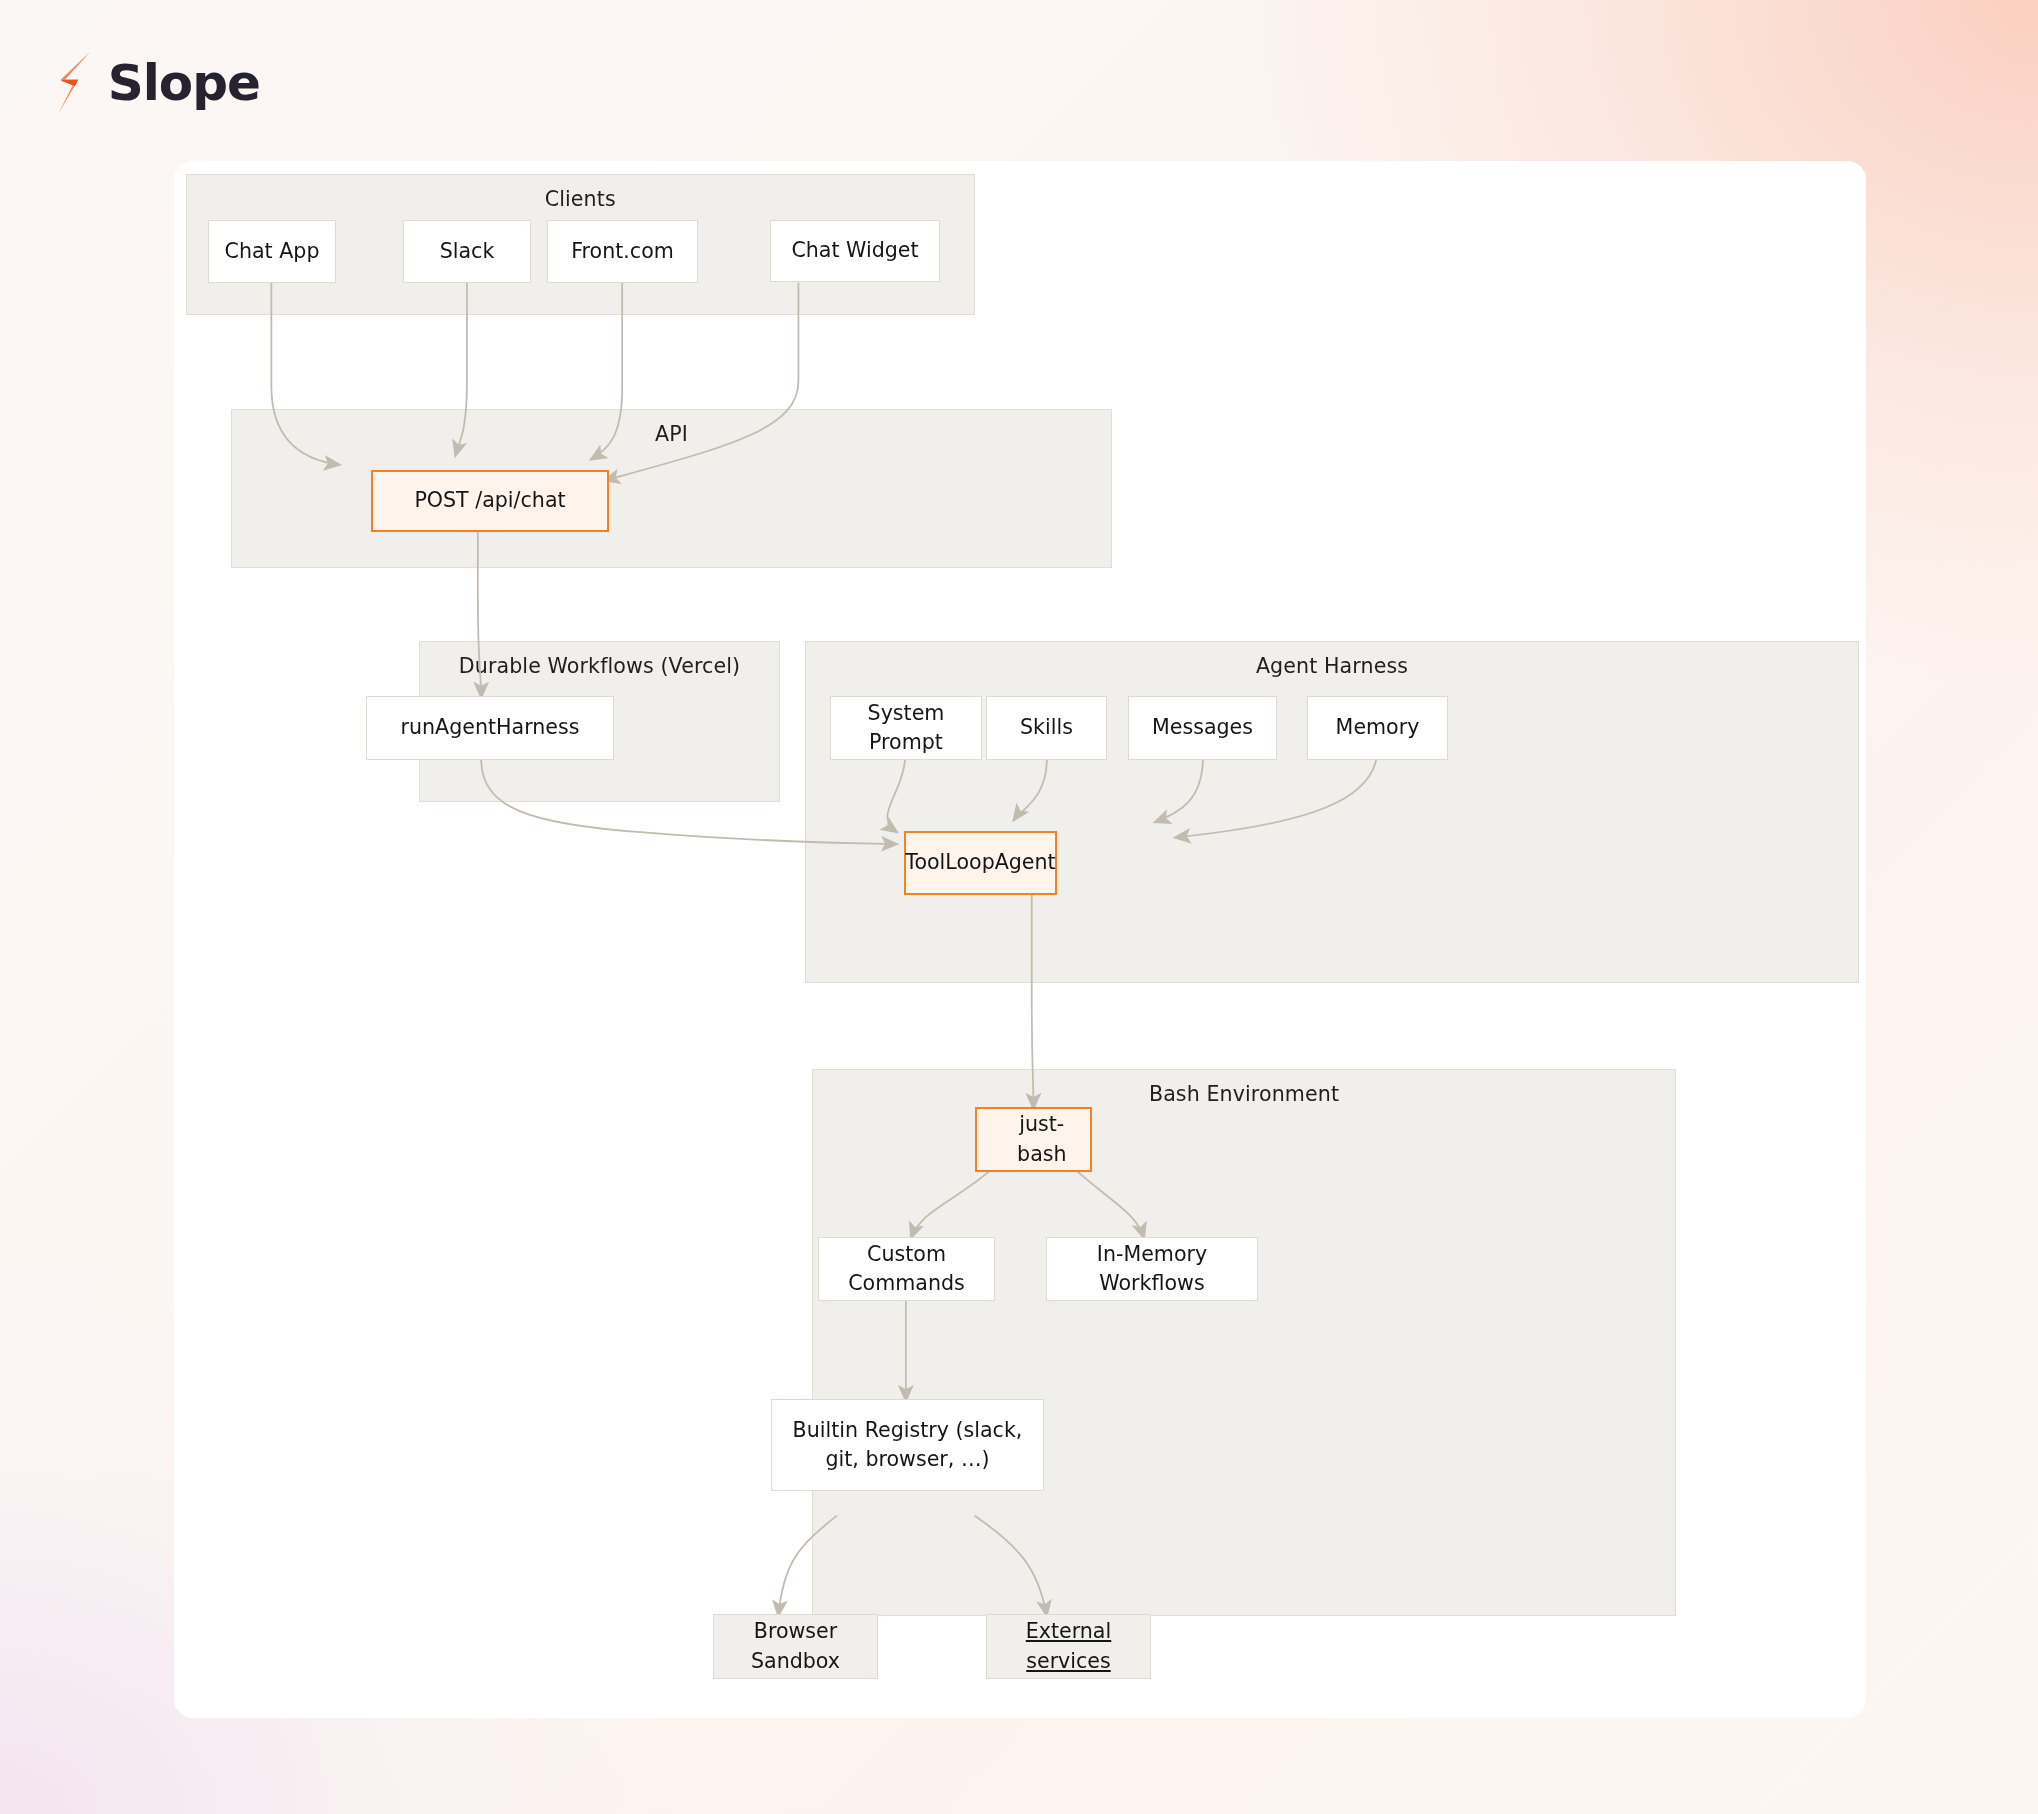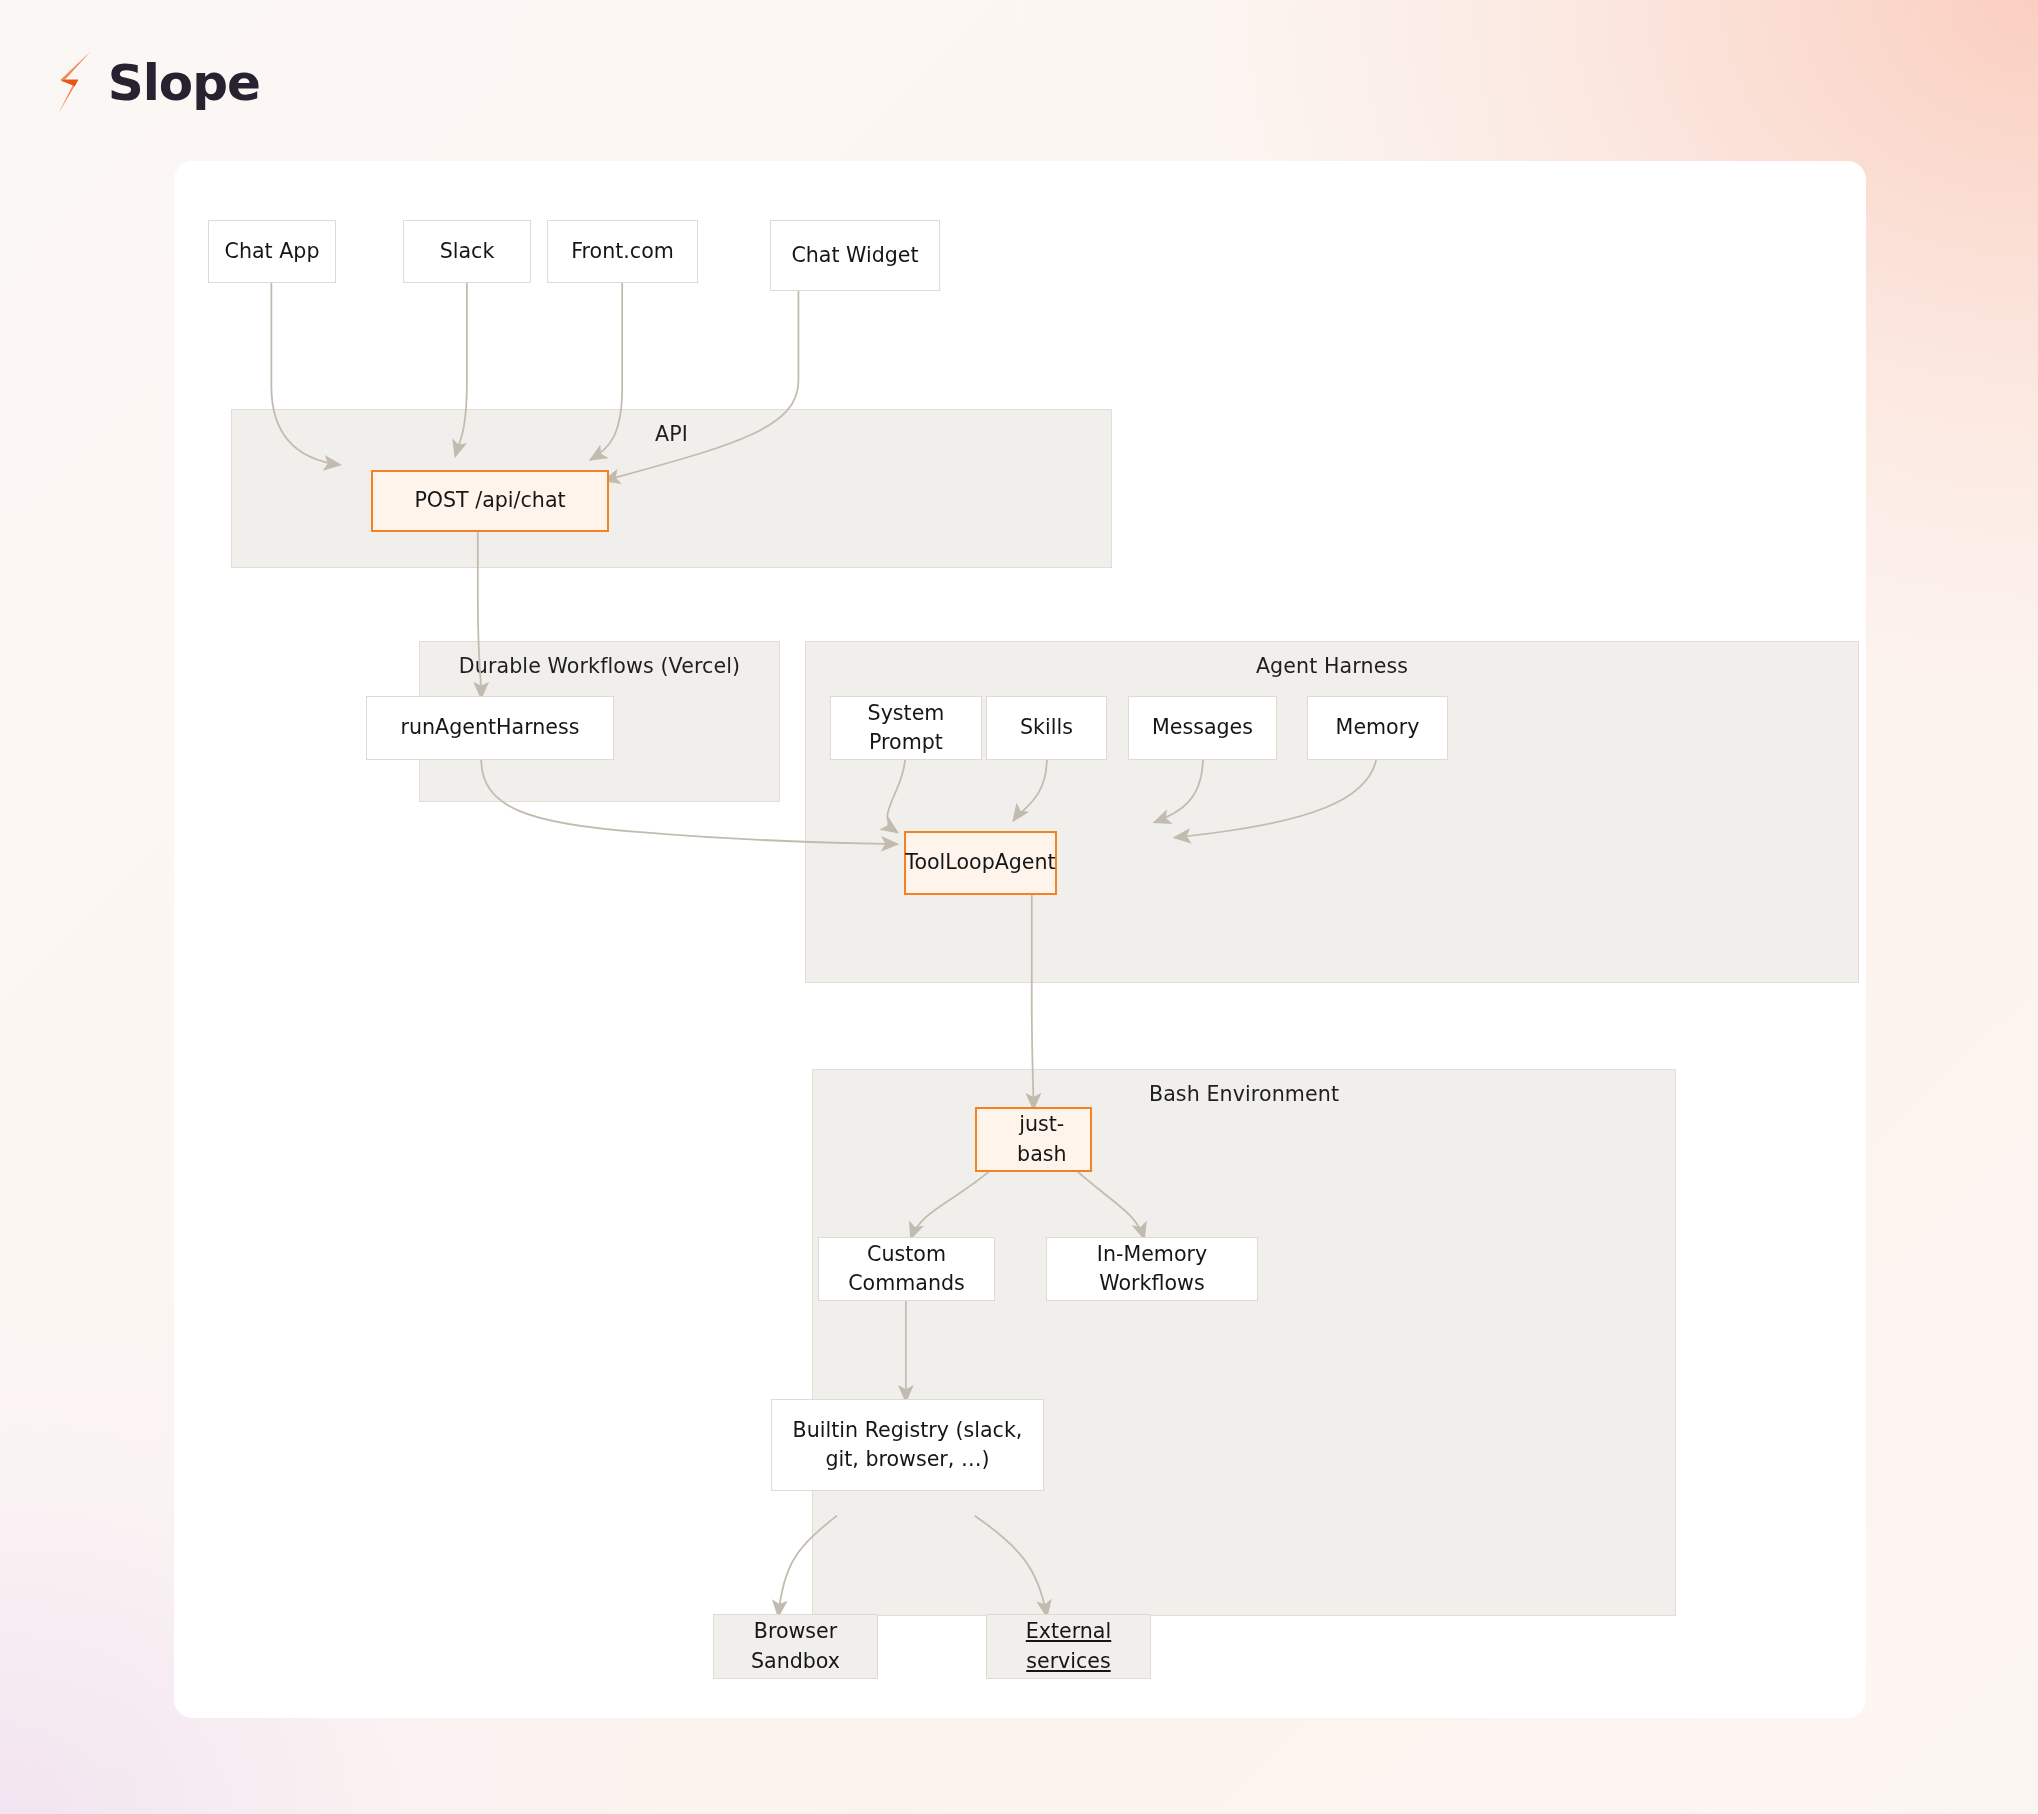--- a/index.html
+++ b/index.html
@@ -131,20 +131,23 @@
       <polygon points="45,0 15,33 31,33 7,74 27,35 12,35" fill="#f9814f"></polygon>
       <polygon points="45,0 15,33 31,33 27,39 10,33" fill="#f08a5c"></polygon>
       <polygon points="15,33 31,33 27,41 10,34" fill="#ea5415"></polygon>
     </svg>
     <div class="wordmark">Slope</div>
   </div>
 
   <div id="card">
     <div id="diagram">
 
+      <div class="cluster" style="left:11.7px; top:13.4px; width:789px; height:141px;">
+        <div class="cluster-title">Clients</div>
+      </div>
 
       <div class="cluster" style="left:57px; top:248px; width:881px; height:159px;">
         <div class="cluster-title">API</div>
       </div>
 
       <div class="cluster" style="left:245px; top:480px; width:361px; height:161px;">
         <div class="cluster-title">Durable Workflows (Vercel)</div>
       </div>
 
       <div class="cluster" style="left:631px; top:480px; width:1054px; height:342px;">
@@ -191,21 +194,21 @@
 
       <div class="node plain" style="left:34px; top:59px; width:128px; height:63px;">
         <span>Chat App</span>
       </div>
       <div class="node plain" style="left:229px; top:59px; width:128px; height:63px;">
         <span>Slack</span>
       </div>
       <div class="node plain" style="left:373px; top:59px; width:151px; height:63px;">
         <span>Front.com</span>
       </div>
-      <div class="node plain" style="left:596px; top:59px; width:170px; height:71px;">
+      <div class="node plain" style="left:596px; top:59px; width:170px; height:62px;">
         <span>Chat Widget</span>
       </div>
 
       <div class="node accent" style="left:197px; top:309px; width:238px; height:62px;">
         <span>POST /api/chat</span>
       </div>
 
       <div class="node plain" style="left:192px; top:535px; width:248px; height:64px;">
         <span>runAgentHarness</span>
       </div>

